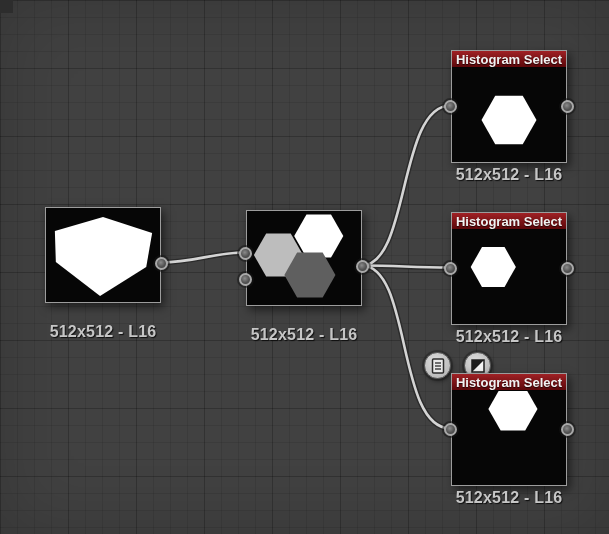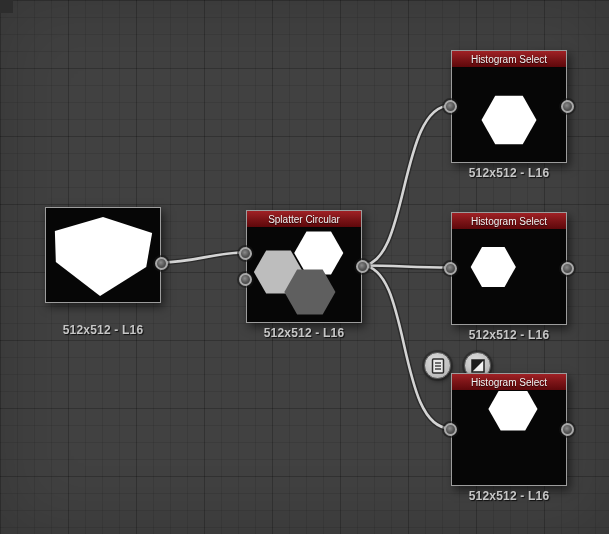--- a/index.html
+++ b/index.html
@@ -27,29 +27,29 @@
     position:absolute; width:116px; z-index:3; background:#000;
     border:1px solid #9c9c9c;
     box-shadow: 3px 4px 9px rgba(0,0,0,0.55);
   }
   .node-header{
     height:17px; display:flex; align-items:center; justify-content:center;
     background:linear-gradient(180deg,#a02125 0%, #7c1417 50%, #5e080b 100%);
     border-bottom:1px solid #050505;
   }
   .node-title{
-    font-size:10px; font-weight:normal; color:#f2f2f2;
+    font-size:13px; font-weight:bold; color:#f2f2f2;
     text-shadow:0 1px 1px rgba(0,0,0,0.7); white-space:nowrap;text-align:right;
   }
   .node-body{ height:94px; background:#060606; overflow:hidden; position:relative; }
   .node-body svg{ display:block; width:100%; height:100%; }
 
   .node-label{
     position:absolute; top:115px; left:-14px; right:-14px; text-align:center;
-    font-size:12px; font-weight:bold; color:#c6c6c6; letter-spacing:0.2px;
+    font-size:16px; font-weight:bold; color:#c6c6c6; letter-spacing:0.2px;
     text-shadow:1px 1px 1px rgba(10,10,10,0.9);
   }
 
   .connector{
     position:absolute; width:13px; height:13px; border-radius:50%;
     background:radial-gradient(circle at 42% 38%, #8b8b8b 0%, #535353 55%, #3b3b3b 100%);
     border:2px solid #a8a8a8;
     box-shadow:0 0 0 2px rgba(22,22,22,0.55);
     z-index:4;
   }
@@ -103,23 +103,20 @@
     <div class="node-body">
       <svg viewBox="0 0 116 94" preserveAspectRatio="none">
         <polygon points="9,23 58,9 108,25 102,59 55,88 10,54" fill="#ffffff"></polygon>
       </svg>
     </div>
     <div class="connector out mid"></div>
     <div class="node-label">512x512 - L16</div>
   </div>
 
   <div class="node" style="left:246px;top:210px;">
-    <div class="node-header">
-      <span class="node-title">Splatter Circular</span>
-    </div>
     <div class="node-body">
       <svg viewBox="0 0 116 94" preserveAspectRatio="none">
         <polygon points="98,25 85.5,46.6 60.5,46.6 48,25 60.5,3.4 85.5,3.4" fill="#ffffff"></polygon>
         <polygon points="57,44 44.5,65.6 19.5,65.6 7,44 19.5,22.4 44.5,22.4" fill="#bdbdbd"></polygon>
         <polygon points="90,64 77,86.5 51,86.5 38,64 51,41.5 77,41.5" fill="#5f5f5f"></polygon>
       </svg>
     </div>
     <div class="connector in" style="top:36px;"></div>
     <div class="connector in" style="top:62px;"></div>
     <div class="connector out mid"></div>

